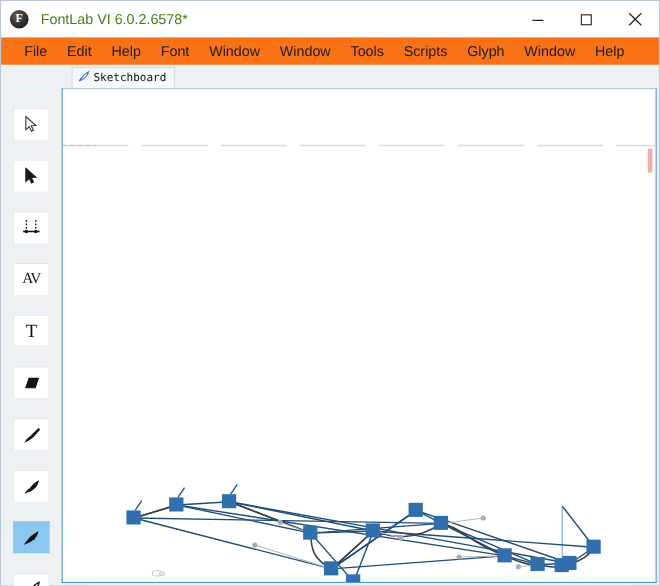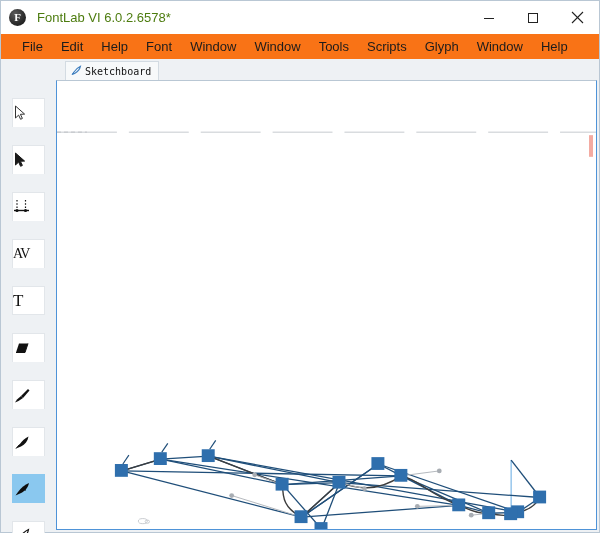--- a/index.html
+++ b/index.html
@@ -112,20 +112,21 @@
   .tool-group { display: flex; flex-direction: column; align-items: center; }
   .tool-gap { height: 12px; }
   .tool-btn {
     width: 33px;
     height: 29px;
     background: #ffffff;
     border: 1px solid #e2e6ea;
     border-bottom: none;
     display: flex;
     align-items: center;
+    justify-content: center;
     box-sizing: border-box;
     color: #1c1c1c;
     margin-top: 18px;
   }
   .tool-group .tool-btn:last-child { border-bottom: 1px solid #e2e6ea; }
   .tool-btn.active { background: #8ac8ef; border-color: #8ac8ef; }
   .tool-btn svg { display: block; }
   .tool-btn .glyph {
     font-family: "Liberation Serif", serif;
     font-size: 17px;

